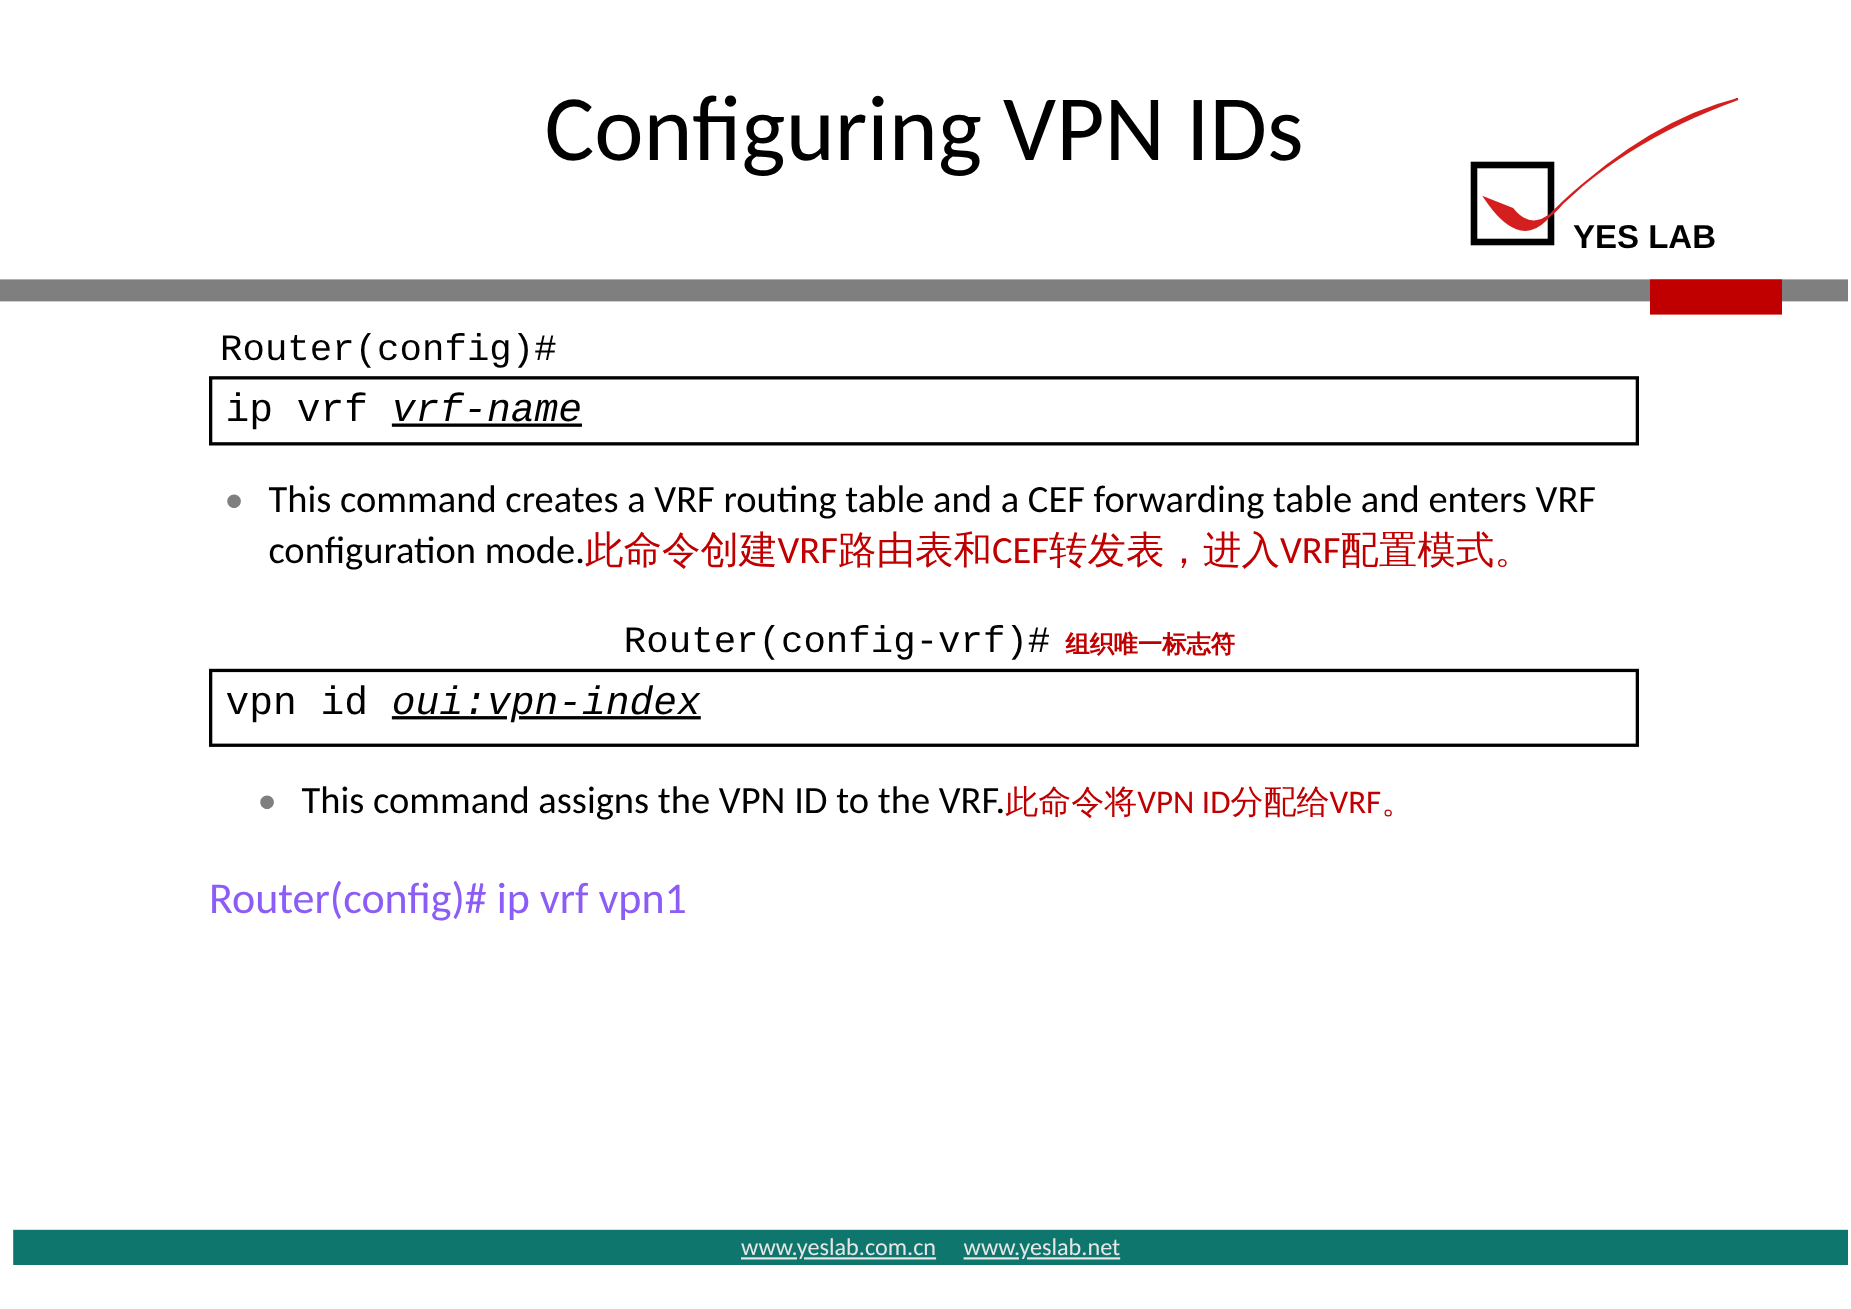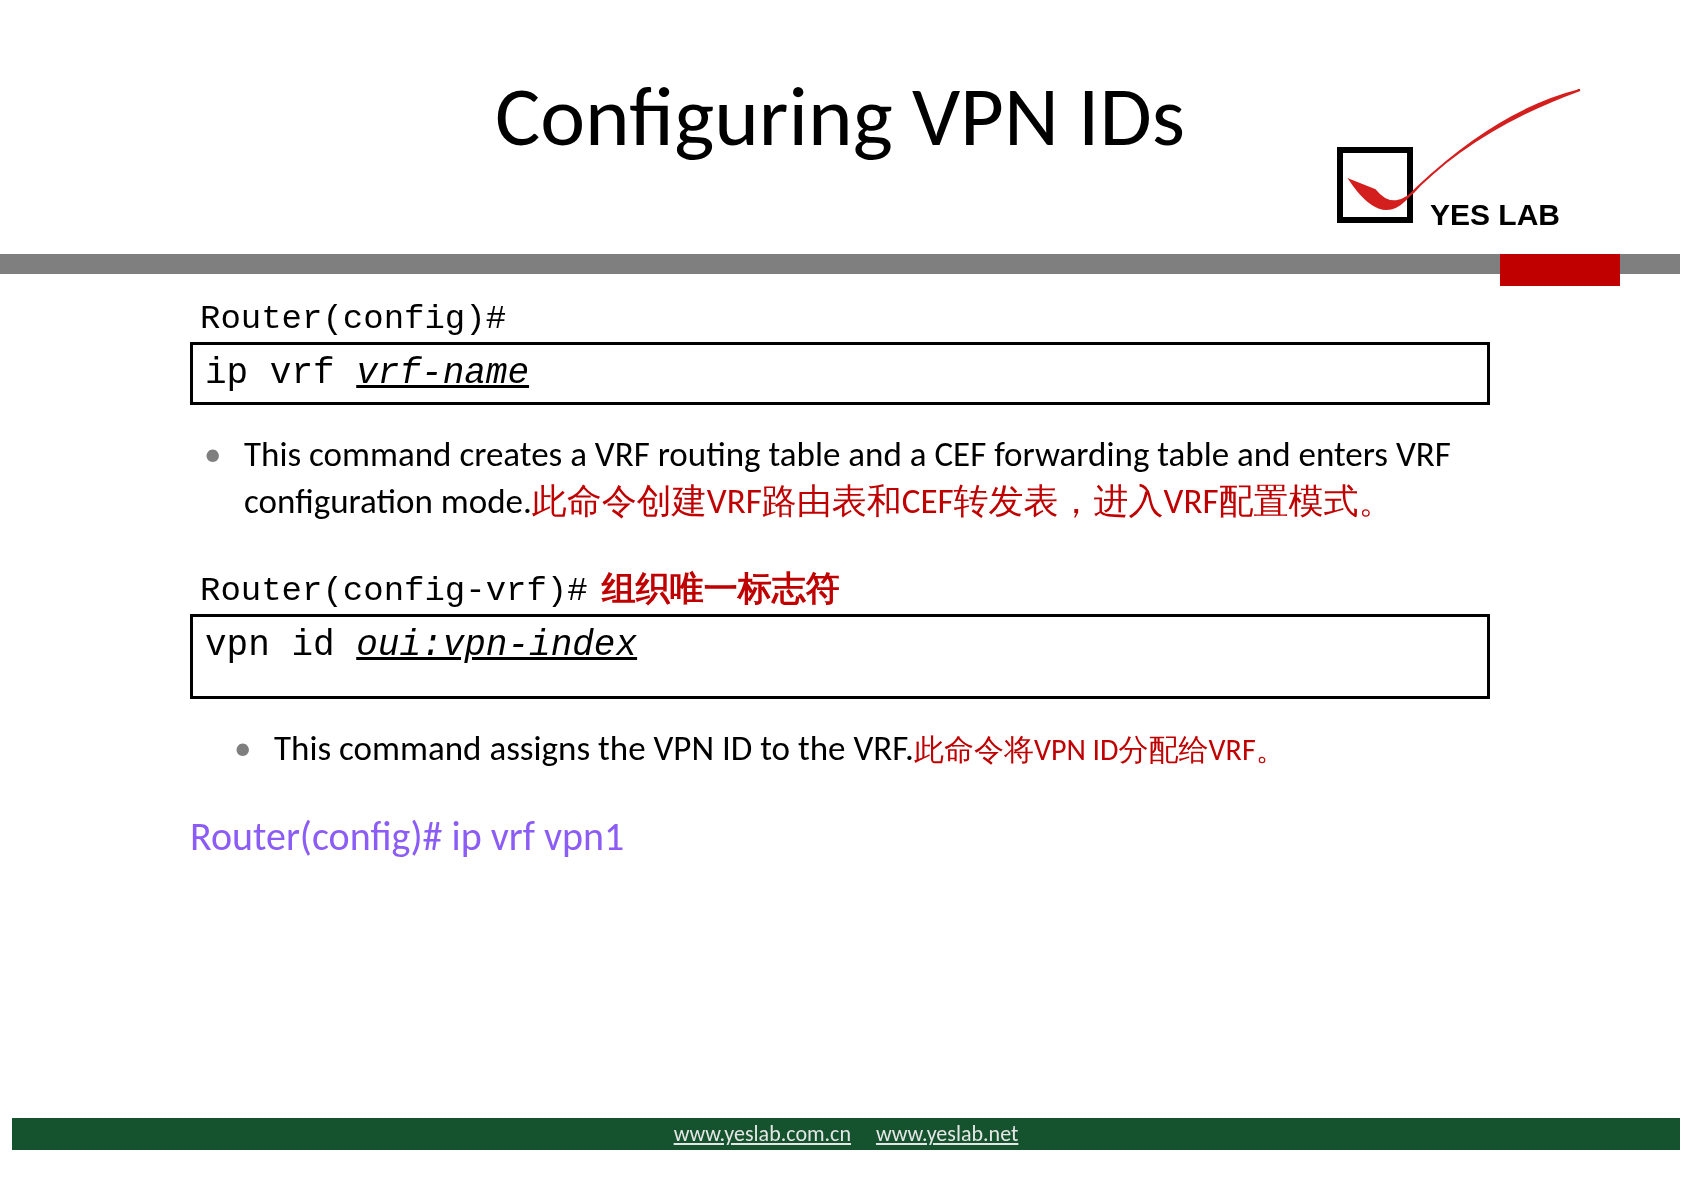--- a/index.html
+++ b/index.html
@@ -64,21 +64,21 @@
   .prompt {
     margin: 0 0 4px 10px;
     font-size: 34px;
     font-family: "Courier New", Courier, monospace;
   }
   .cmdbox {
     border: 3px solid #000;
     padding: 8px 12px 8px 12px;
     margin-bottom: 26px;
   }
-  .cmdbox.tall { padding: 8px 12px 30px 12px; }
+  .cmdbox.tall { padding: 8px 12px 16px 12px; }
   .cmdbox .cmd {
     font-family: "Courier New", Courier, monospace;
     font-size: 36px;
   }
   .cmdbox .arg {
     font-style: italic;
     text-decoration: underline;
   }
   ul.bullets {
     margin: 18px 0 40px 0;
@@ -97,43 +97,44 @@
     position: absolute;
     left: -36px;
     top: 0;
     color: #7f7f7f;
     font-size: 35px;
   }
   .red { color: #c00000; text-align: center; }
   .red-note {
     color: #c00000;
     font-weight: 700;
-    font-size: 34px;
+    font-size: 22px;
     font-family: "Microsoft YaHei", Arial, sans-serif;
     margin-left: 14px;
     vertical-align: middle;
   }
   ul.bullets.second { padding-left: 80px; }
   .inline-row {
     display: flex;
     align-items: baseline;
+    justify-content: center;
   }
   .example {
     color: #8b5cf6;
     font-size: 40px;
     font-weight: 400;
     margin-top: 30px;
   }
   .example.second { margin-top: 70px; }
   .footer {
     position: absolute;
     left: 12px; right: 0;
     bottom: 40px;
     height: 32px;
-    background: #14532d;
+    background: #0f766e;
     text-align: center;
     line-height: 32px;
     font-size: 22px;
   }
   .footer a {
     color: #e6e6e6;
     text-decoration: underline;
     margin: 0 10px;
   }
   .sm { font-size: 30px; }

